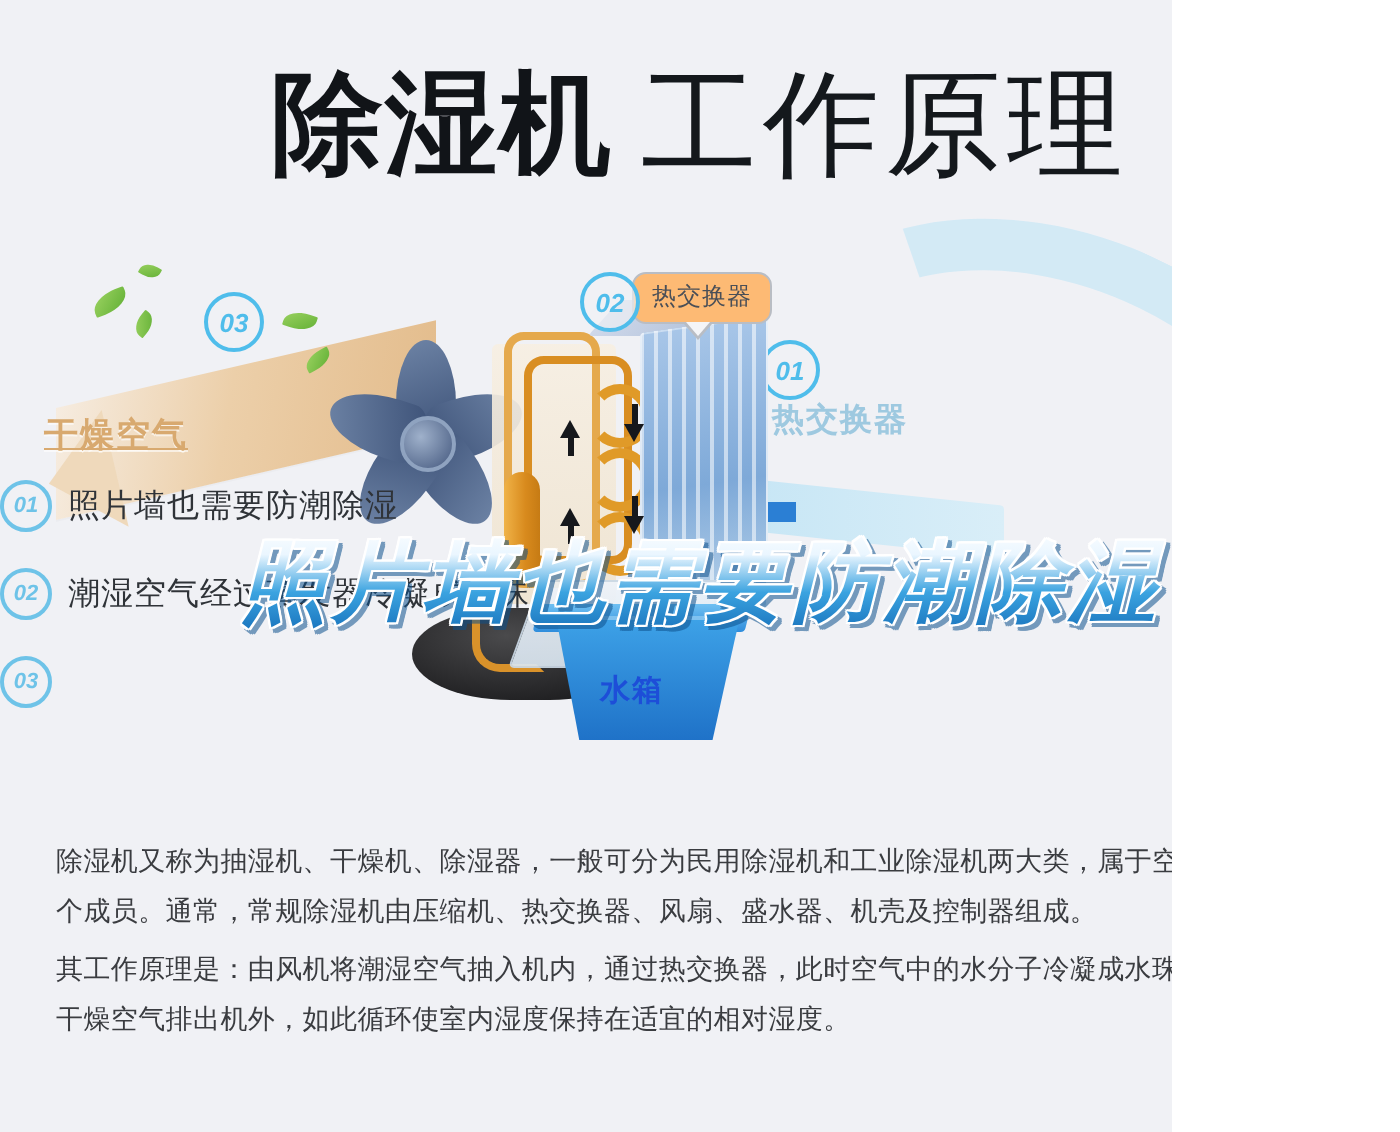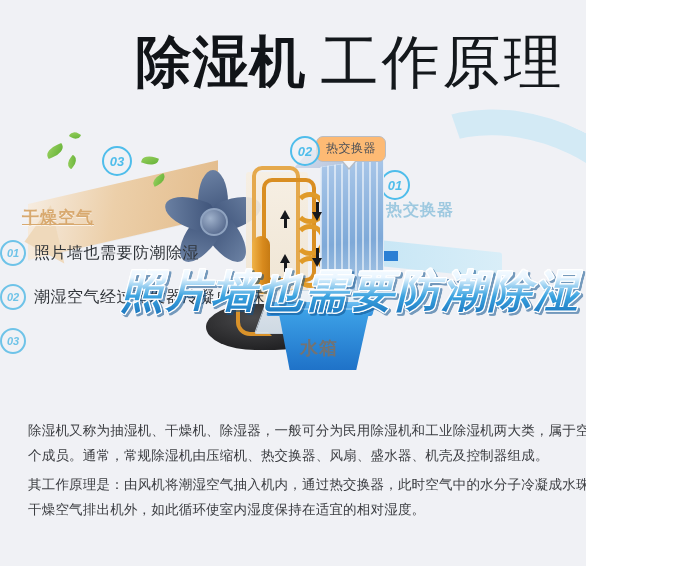--- a/index.html
+++ b/index.html
@@ -332,22 +332,22 @@
     position: absolute;
     left: 268px; top: 184px;
     width: 106px; height: 14px;
     background: linear-gradient(180deg, #6fc0f2, #2f8ddc);
     transform: skewX(-14deg);
     border-radius: 2px;
   }
   .tank-label {
     position: absolute;
     left: 300px; top: 218px;
-    font-size: 18px;
-    color: #737373;
+    font-size: 15px;
+    color: #1d4ed8;
     font-weight: bold;
     letter-spacing: 1px;
   }
 
   
   .hose {
     position: absolute;
     left: 236px; top: 176px;
     width: 28px; height: 34px;
     border: 4px solid #d9922a;

